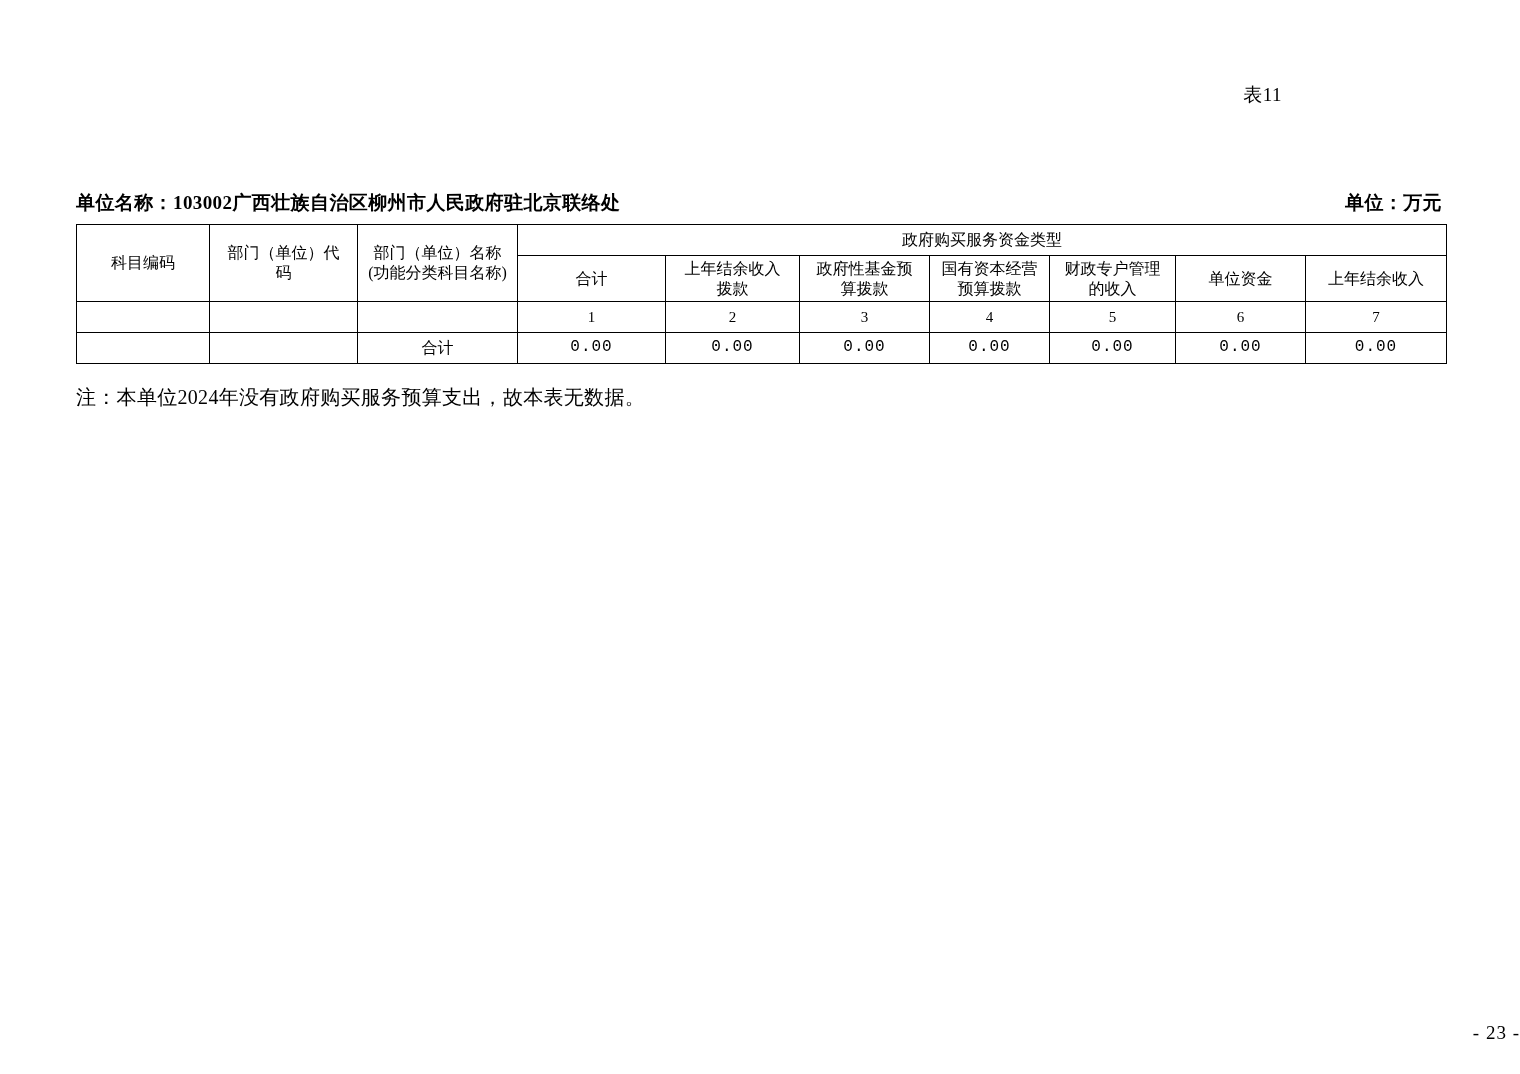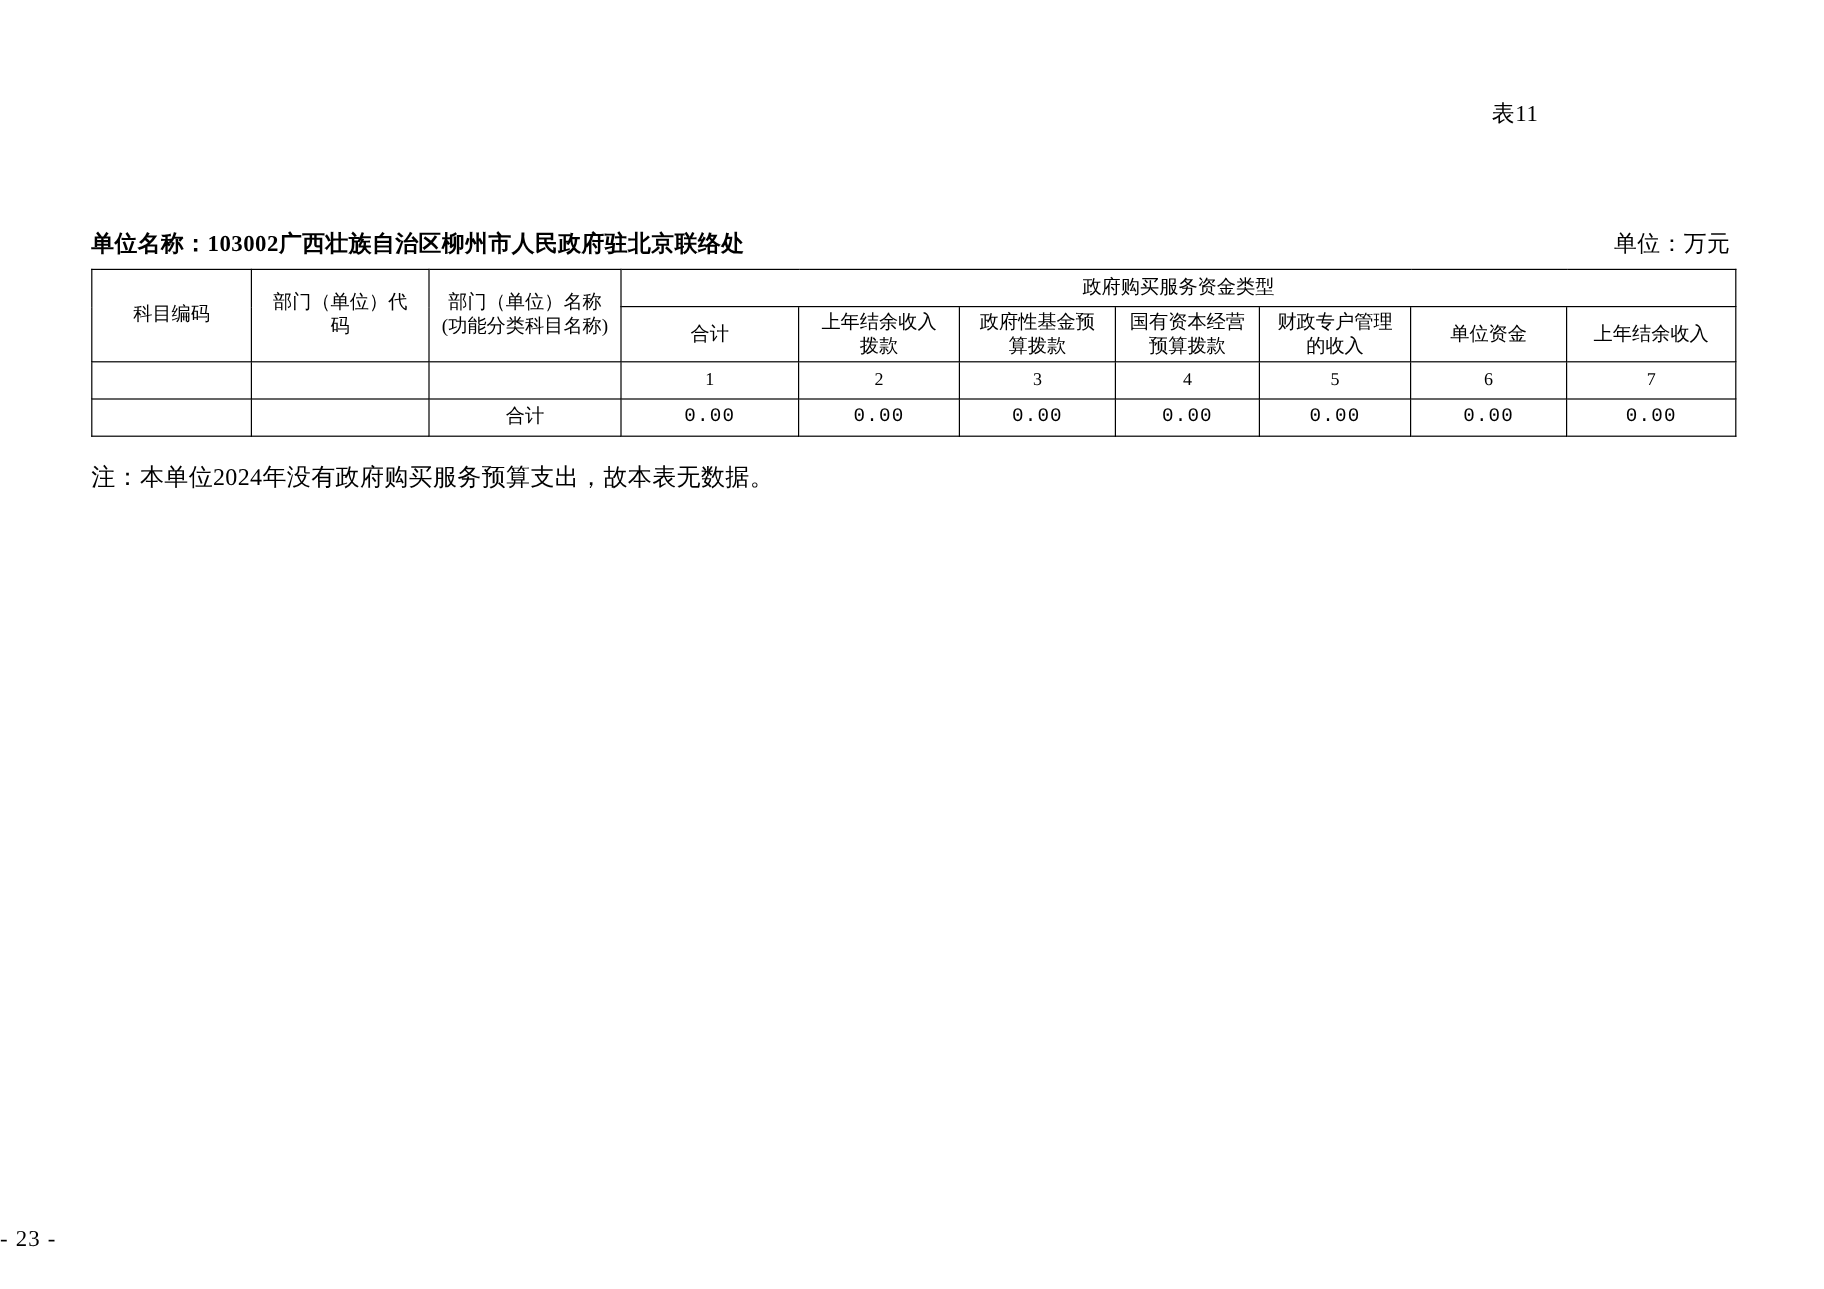--- a/index.html
+++ b/index.html
@@ -48,21 +48,21 @@
     justify-content: space-between;
     align-items: center;
     font-size: 19px;
   }
   .unit-name {
     font-weight: bold;
     letter-spacing: 0.4px;
     white-space: nowrap;
   }
   .unit-measure {
-    font-weight: normal;
+    font-weight: bold;
     letter-spacing: 0.4px;
     white-space: nowrap;
     padding-right: 2px;
   }
   table.budget {
     position: absolute;
     top: 224px;
     left: 76px;
     width: 1370px;
     border-collapse: collapse;
@@ -97,21 +97,21 @@
     top: 384px;
     left: 76px;
     font-size: 20px;
     letter-spacing: 0.3px;
   }
   .page-num {
     position: absolute;
     bottom: 30px;
     left: 0;
     width: 1520px;
-    text-align: left;
+    text-align: right;
     font-size: 19px;
     letter-spacing: 1px;
   }
   .col-a { width: 133px; }
   .col-b { width: 148px; }
   .col-c { width: 160px; }
   .col-d { width: 148px; }
   .col-e { width: 134px; }
   .col-f { width: 130px; }
   .col-g { width: 120px; }

